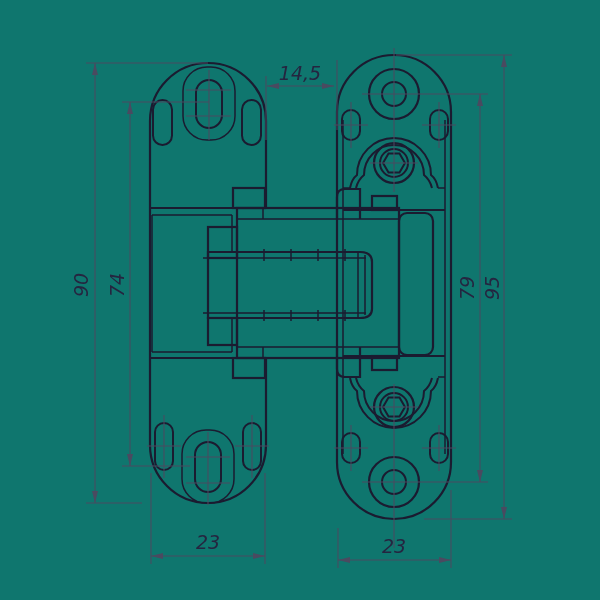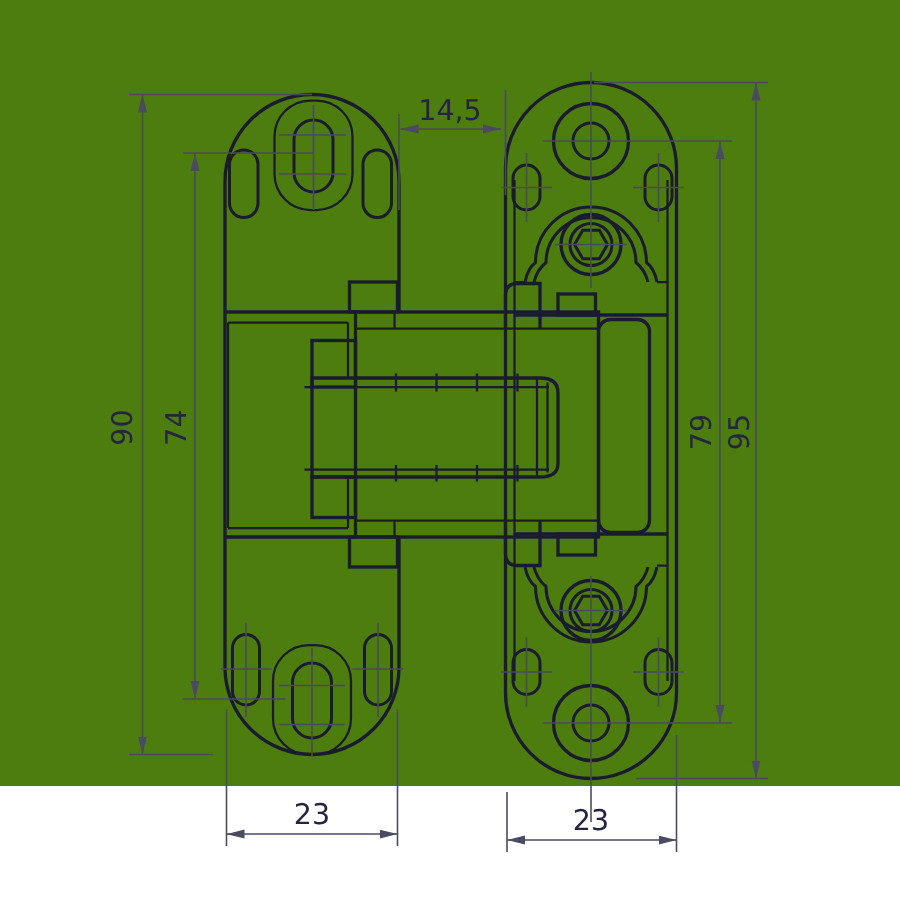--- a/index.html
+++ b/index.html
@@ -1,16 +1,16 @@
 <!DOCTYPE html>
 <html><head>
 <meta charset="utf-8">
 <style>
   html,body{margin:0;padding:0;background:#ffffff;width:600px;height:600px;overflow:hidden;}
-  #stage{width:600px;height:524px;background:#4d7c0f;position:relative;font-family:"DejaVu Sans",sans-serif;}
+  #stage{width:600px;height:600px;background:#0f766e;position:relative;font-family:"DejaVu Sans",sans-serif;font-style:italic;}
   svg{display:block;}
   .ol  {fill:none;stroke:#1b1b30;stroke-width:2.2;stroke-linejoin:miter;}
   .md2 {fill:none;stroke:#1b1b30;stroke-width:2;}
   .md  {fill:none;stroke:#1b1b30;stroke-width:1.5;}
   .dim {fill:none;stroke:#4a4a60;stroke-width:1.05;}
   .dimtxt{font-family:"DejaVu Sans",sans-serif;font-size:19px;fill:#252540;}
 </style>
 </head>
 <body>
 

